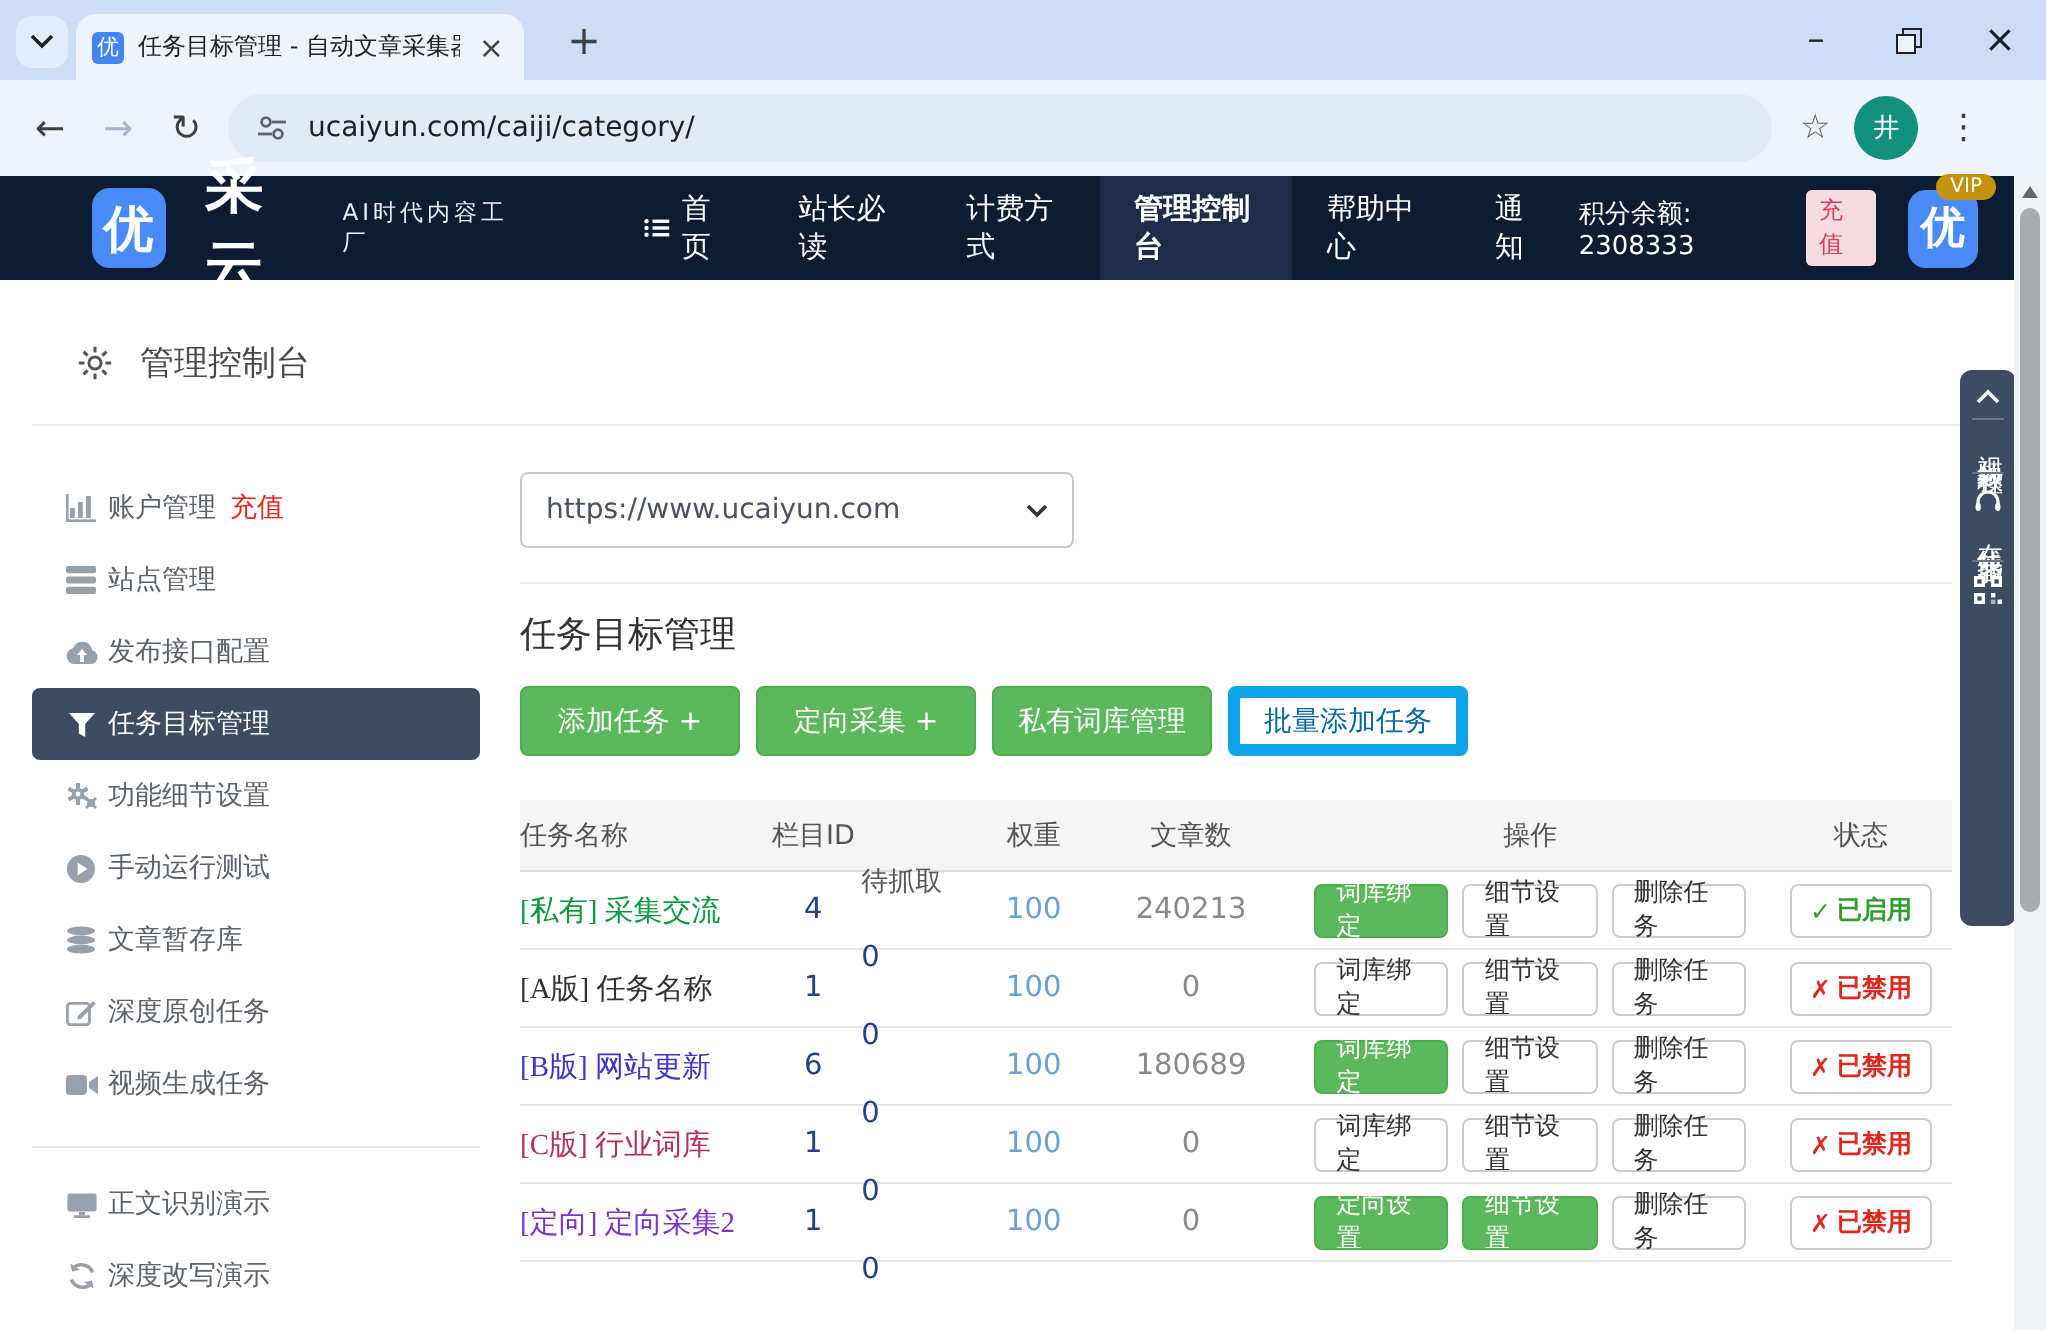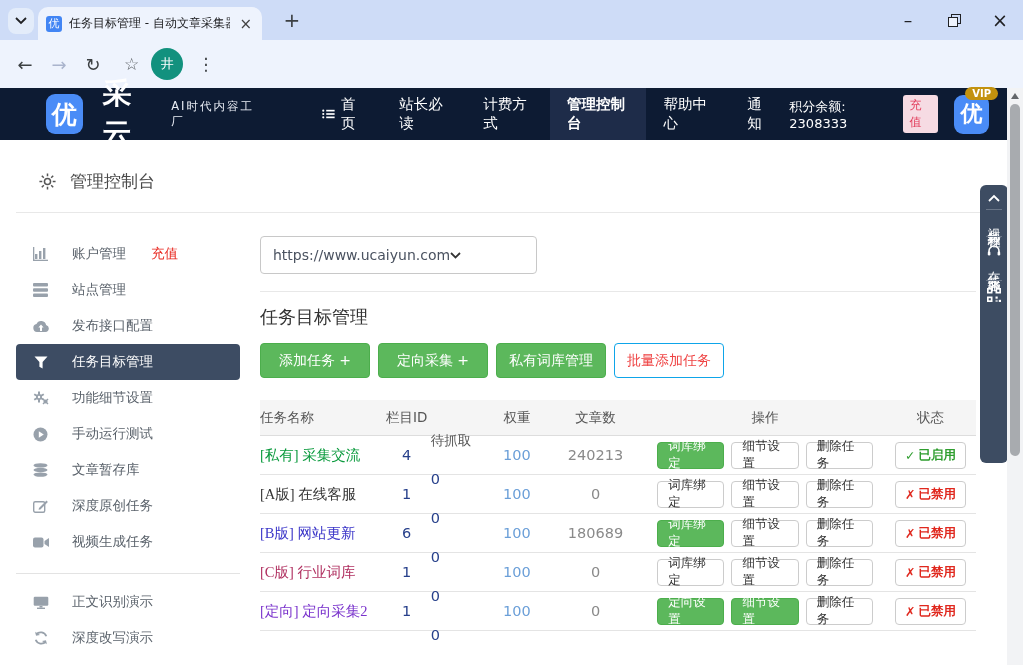--- a/index.html
+++ b/index.html
@@ -45,49 +45,49 @@
     font-size:14.5px; gap:6px; }
   .nav-item.active { background:#1e2c49; font-weight:bold; }
   .nav-right { margin-left:auto; display:flex; align-items:center; margin-right:18px; }
   .credits { color:#fff; font-size:13px; }
   .recharge-badge { background:#f6dbe3; color:#e23b5a; font-size:12px; border-radius:3px;
     padding:2px 7px; margin-left:7px; }
   .user-avatar { position:relative; width:39px; height:39px; border-radius:9px; background:#4a8cf7;
     color:#fff; font-size:22px; font-weight:bold; display:flex; align-items:center; justify-content:center;
     margin-left:16px; }
   .vip-badge { position:absolute; top:-8px; right:-9px; background:#c3920e; color:#fff; font-size:10px;
-    font-weight:bold; padding:1px 7px; border-radius:9px; }
+    font-weight:normal; padding:1px 7px; border-radius:9px; }
 
   
   .page-header { position:absolute; left:38px; top:170px; display:flex; align-items:center; gap:13px; }
   .page-title { font-size:17px; color:#4a4a4a; }
   .header-divider { position:absolute; left:16px; top:212px; width:975px; border-bottom:1px solid #e8e8e8; }
 
   
   .sidebar { position:absolute; left:16px; top:236px; width:224px; }
-  .side-item { height:36px; display:flex; align-items:center; padding-left:16px; gap:23px; }
+  .side-item { height:36px; display:flex; align-items:center; padding-left:16px; gap:5px; }
   .side-icon { width:17px; display:flex; justify-content:center; flex:none; }
   .side-label { font-size:13.5px; color:#5a626b; }
   .side-extra { font-size:13.5px; color:#e8241c; margin-left:2px; }
   .side-item.active { background:#3d4c63; border-radius:4px; }
   .side-item.active .side-label { color:#fff; }
   .side-divider { border-top:1px solid #e3e3e3; margin:13px 0 10px 0; }
 
   
   .main { position:absolute; left:260px; top:236px; width:716px; }
   .site-select { width:277px; height:38px; border:1px solid #c8c8c8; border-radius:4px; background:#fff;
-    display:flex; align-items:center; padding:0 12px; }
+    display:flex; align-items:center; padding:0 12px; justify-content:space-between; }
   .site-select-value { font-size:14px; color:#4a5260; }
   .main-divider { border-bottom:1px solid #e8e8e8; margin-top:17px; }
   .section-title { font-size:18px; color:#333; font-weight:normal; margin-top:13px; }
   .btn-row { display:flex; gap:8px; margin-top:14px; }
   .btn { min-width:110px; height:35px; border-radius:4px; font-size:14px; display:flex;
     align-items:center; justify-content:center; padding:0 12px; }
   .btn-green { background:#5cb85c; color:#fff; border:1px solid #4cae4c; }
-  .btn-white { background:#fff; color:#ef4444; border:1px solid #0ea5e9; }
+  .btn-white { background:#fff; color:#0369a1; border:6px solid #0ea5e9; }
 
   
   .task-table { margin-top:22px; }
   .t-row { display:flex; align-items:center; height:39px; border-bottom:1px solid #e4e4e4; }
   .t-head { height:36px; background:#f5f5f5; border-bottom:1px solid #ddd; }
   .t-head .cell { font-size:13.5px; color:#555; }
   .cell { font-size:14.5px; }
   .c-name { width:128px; text-align:left;font-family:Liberation Serif, serif; }
   .c-id { width:50px; text-align:center; }
   .c-pend { width:62px; text-align:left;margin-top:47px; }
@@ -146,20 +146,29 @@
         </svg>
     </div>
     <div class="win-btn" style="font-size:19px">×</div>
   </div>
 </div>
 
 <div class="toolbar">
   <span class="nav-glyph" style="margin-left:8px">←</span>
   <span class="nav-glyph disabled">→</span>
   <span class="nav-glyph">↻</span>
+  <div class="url-pill">
+    <svg width="16" height="14" viewBox="0 0 16 14">
+      <circle cx="5" cy="4" r="2.2" fill="none" stroke="#5f6368" stroke-width="1.4"></circle>
+        <line x1="8" y1="4" x2="15" y2="4" stroke="#5f6368" stroke-width="1.4"></line>
+      <circle cx="11" cy="10" r="2.2" fill="none" stroke="#5f6368" stroke-width="1.4"></circle>
+        <line x1="1" y1="10" x2="8" y2="10" stroke="#5f6368" stroke-width="1.4"></line>
+    </svg>
+    <span class="url-text">ucaiyun.com/caiji/category/</span>
+  </div>
   <span class="star">☆</span>
   <div class="chrome-avatar">井</div>
   <span class="chrome-menu">⋮</span>
 </div>
 
 <div class="navbar">
   <div class="logo-badge">优</div>
   <div class="logo-text">采云</div>
   <div class="tagline">AI时代内容工厂</div>
   <div class="nav-menu">
@@ -380,21 +389,21 @@
       </div>
       <div class="c-status">
         <div class="status-btn">
           <span class="st-on">✓</span>
           <span class="st-on">已启用</span>
         </div>
       </div>
     </div>
 
     <div class="t-row">
-      <div class="cell c-name n-dark">[A版] 在线客服</div>
+      <div class="cell c-name n-dark">[A版] 任务名称</div>
       <div class="cell c-id v-navy">1</div>
       <div class="cell c-pend v-navy">0</div>
       <div class="cell c-weight v-blue">100</div>
       <div class="cell c-art v-gray">0</div>
       <div class="c-ops">
         <div class="ab ab-white">词库绑定</div>
         <div class="ab ab-white">细节设置</div>
         <div class="ab ab-white">删除任务</div>
       </div>
       <div class="c-status">

